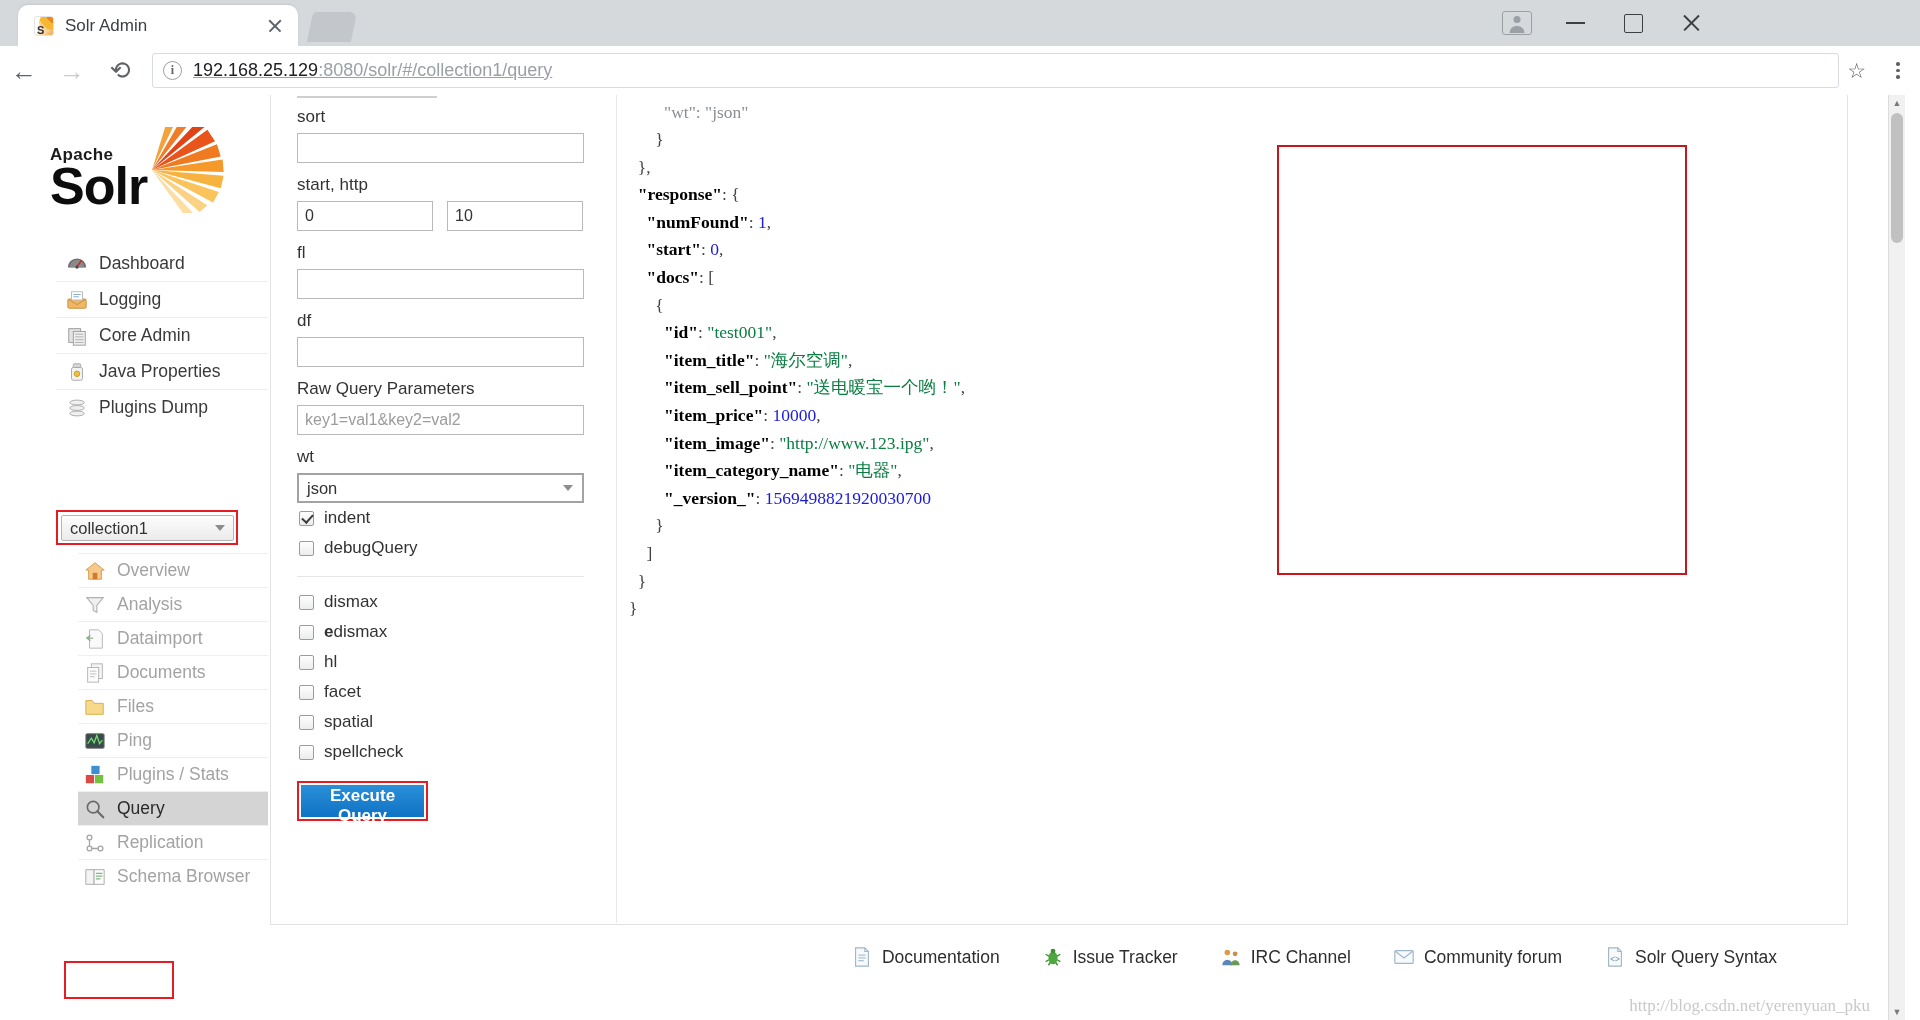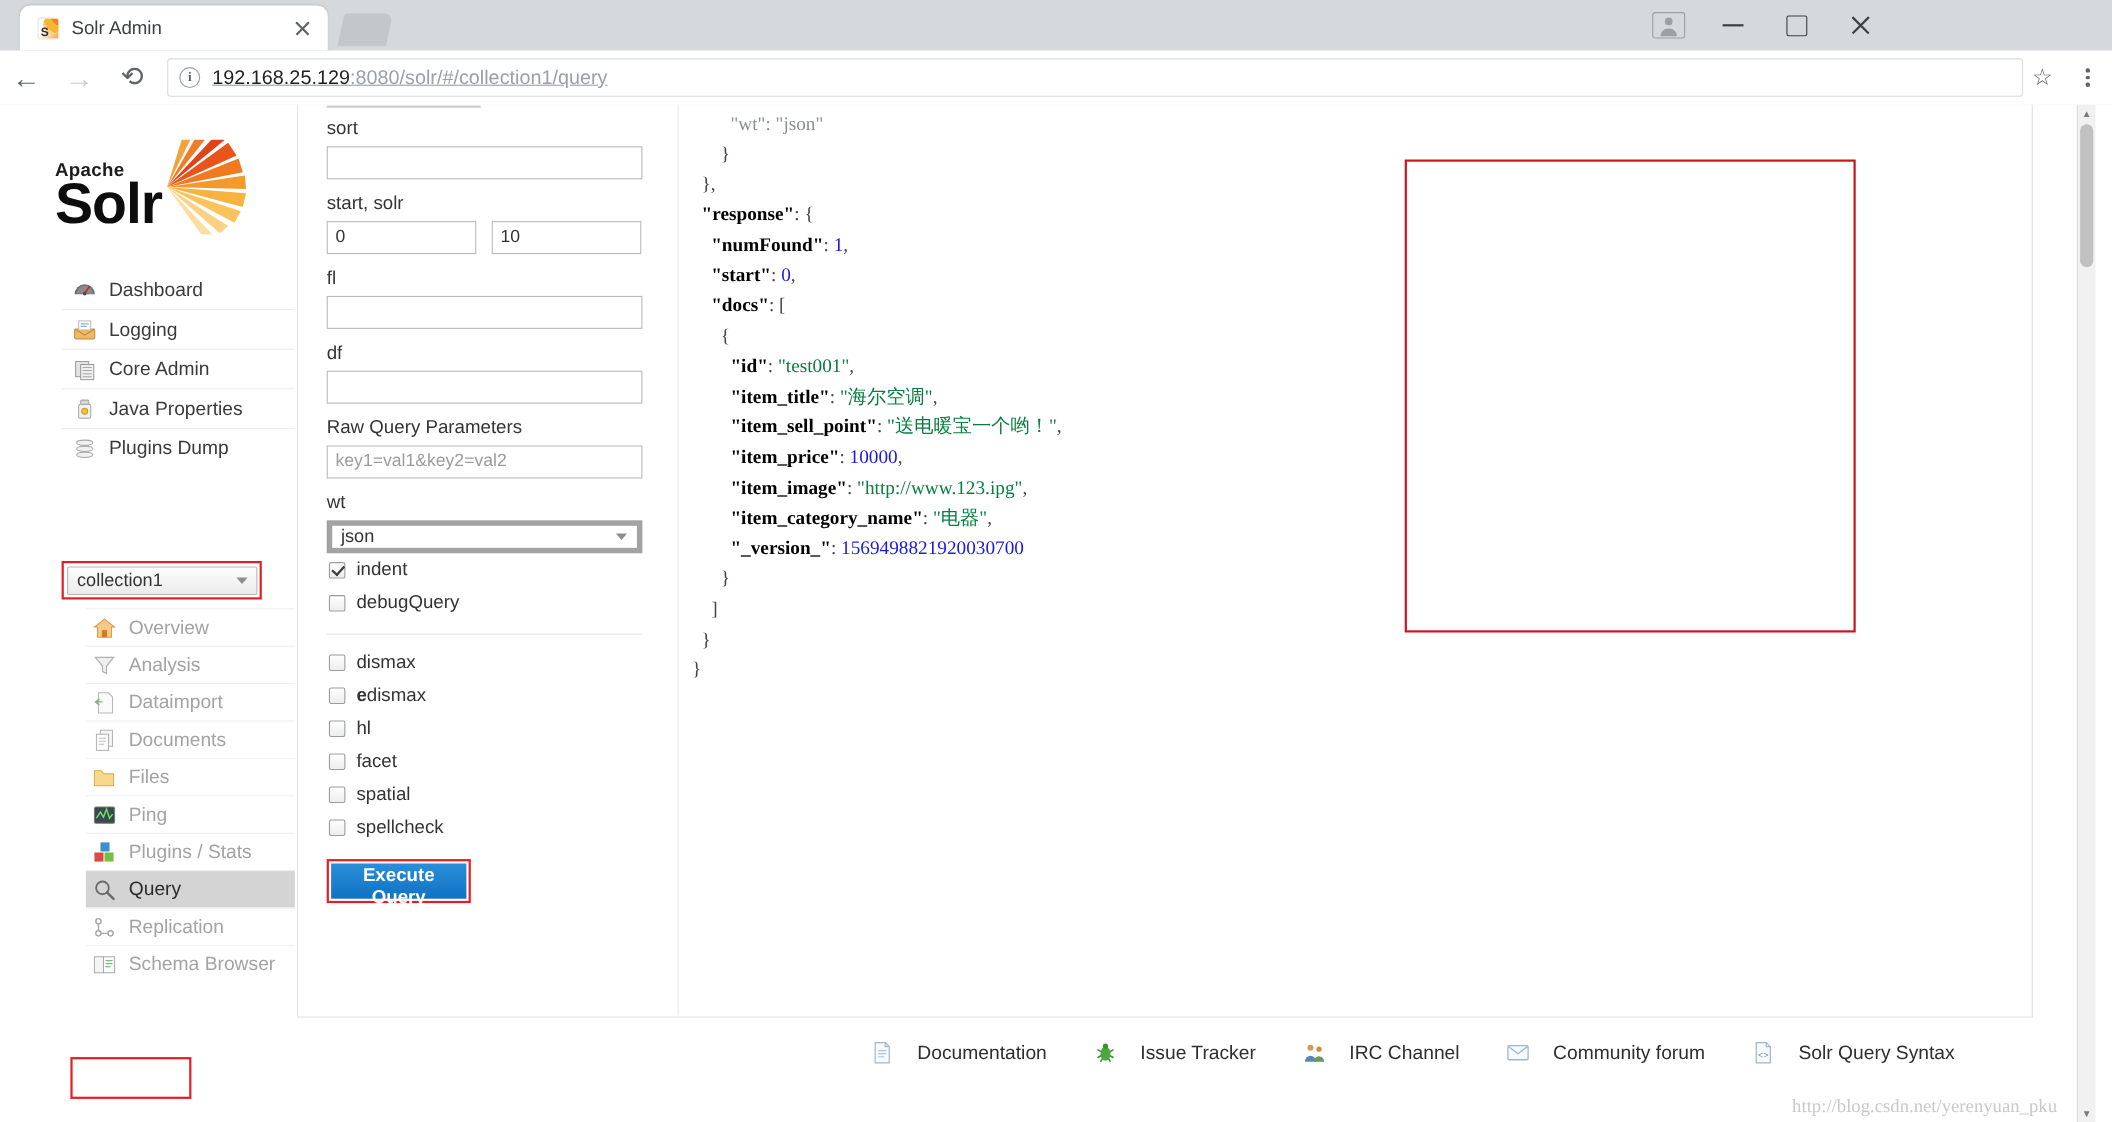--- a/index.html
+++ b/index.html
@@ -463,21 +463,21 @@
     font-family: "Liberation Sans", sans-serif;
     display: block;
   }
   .fld-input::placeholder { color: #9c9c9c; }
   .row-two { display: flex; gap: 14px; }
   .row-two .fld-input { width: 136px; }
 
   .wt-select-wrap {
     width: 287px;
     height: 30px;
-    border: 5px solid #a3a3a3;
+    border: 2px solid #a3a3a3;
     background: #fff;
     box-sizing: border-box;
     display: flex;
     align-items: center;
     justify-content: space-between;
     padding: 0 9px 0 8px;
   }
   .wt-select-label { font-size: 16.5px; color: #333; }
 
   .chk-row {
@@ -577,21 +577,21 @@
     display: flex;
     align-items: center;
     justify-content: flex-end;
     padding-right: 72px;
     box-sizing: border-box;
     gap: 42px;
   }
   .flink {
     display: flex;
     align-items: center;
-    gap: 21px;
+    gap: 9px;
   }
   .flink-label {
     font-size: 17.5px;
     color: #2e2e2e;
     white-space: nowrap;
   }
   .watermark {
     position: absolute;
     right: 18px; bottom: 4px;
     font-family: "Liberation Serif", serif;
@@ -829,21 +829,21 @@
 
       <div class="qform">
         <div class="qtop-rule"></div>
 
         <div class="fld">
           <label class="fld-label">sort</label>
           <input class="fld-input" type="text" value="" style="">
         </div>
 
         <div class="fld">
-          <label class="fld-label">start, solr</label>
+          <label class="fld-label">start, http</label>
           <div class="row-two">
             <input class="fld-input" type="text" value="0" style="">
             <input class="fld-input" type="text" value="10" style="">
           </div>
         </div>
 
         <div class="fld">
           <label class="fld-label">fl</label>
           <input class="fld-input" type="text" value="" style="">
         </div>

